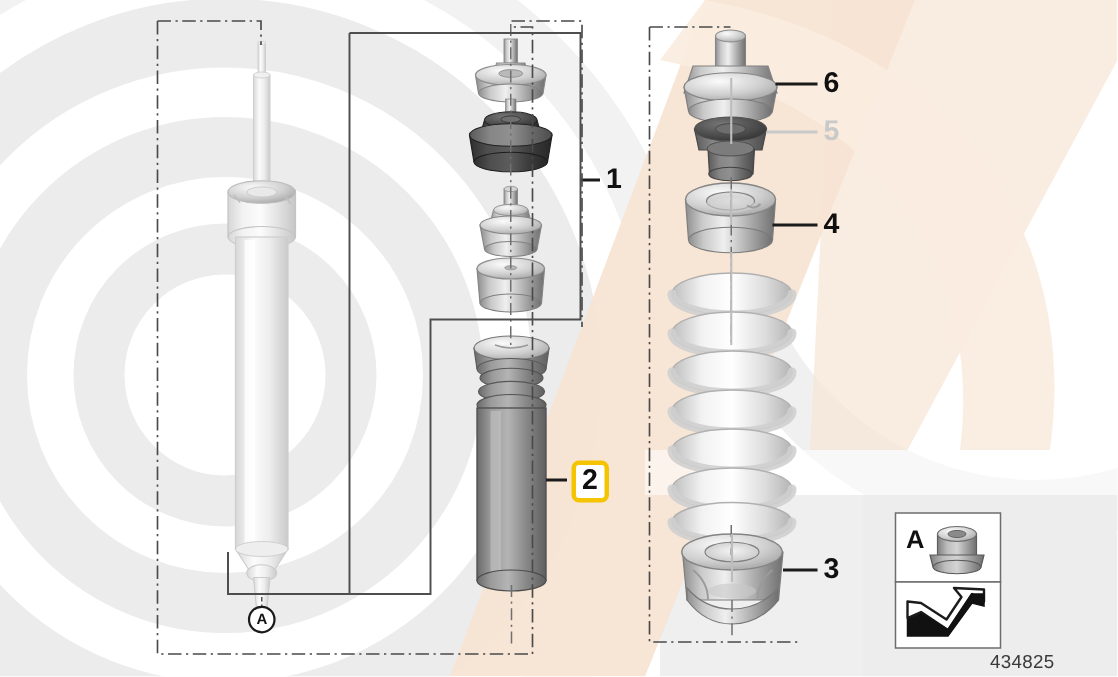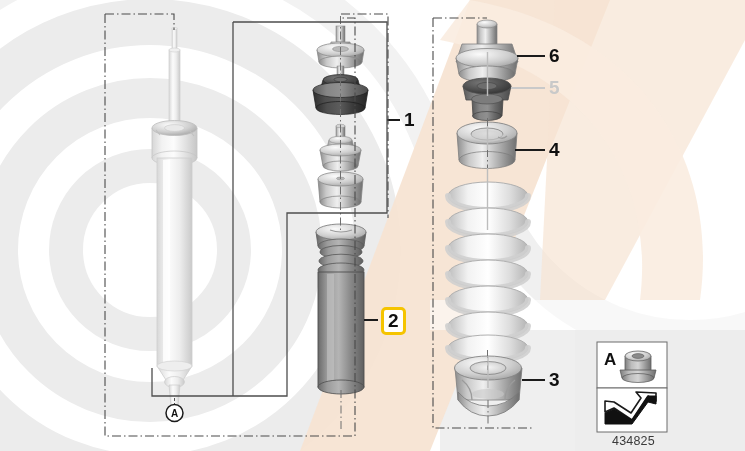--- a/index.html
+++ b/index.html
@@ -54,20 +54,21 @@
     user-select: none;
   }
 
   .legend-code {
     position: absolute;
     font-family: "Liberation Sans", sans-serif;
     font-size: 12.5px;
     color: #3a3a3a;
     letter-spacing: 0.2px;
     user-select: none;
+    margin-left: 48px;
   }
   .legend-letter {
     position: absolute;
     font-family: "Liberation Sans", sans-serif;
     font-weight: bold;
     font-size: 17px;
     color: #101010;
     user-select: none;
   }
   .marker-letter {

